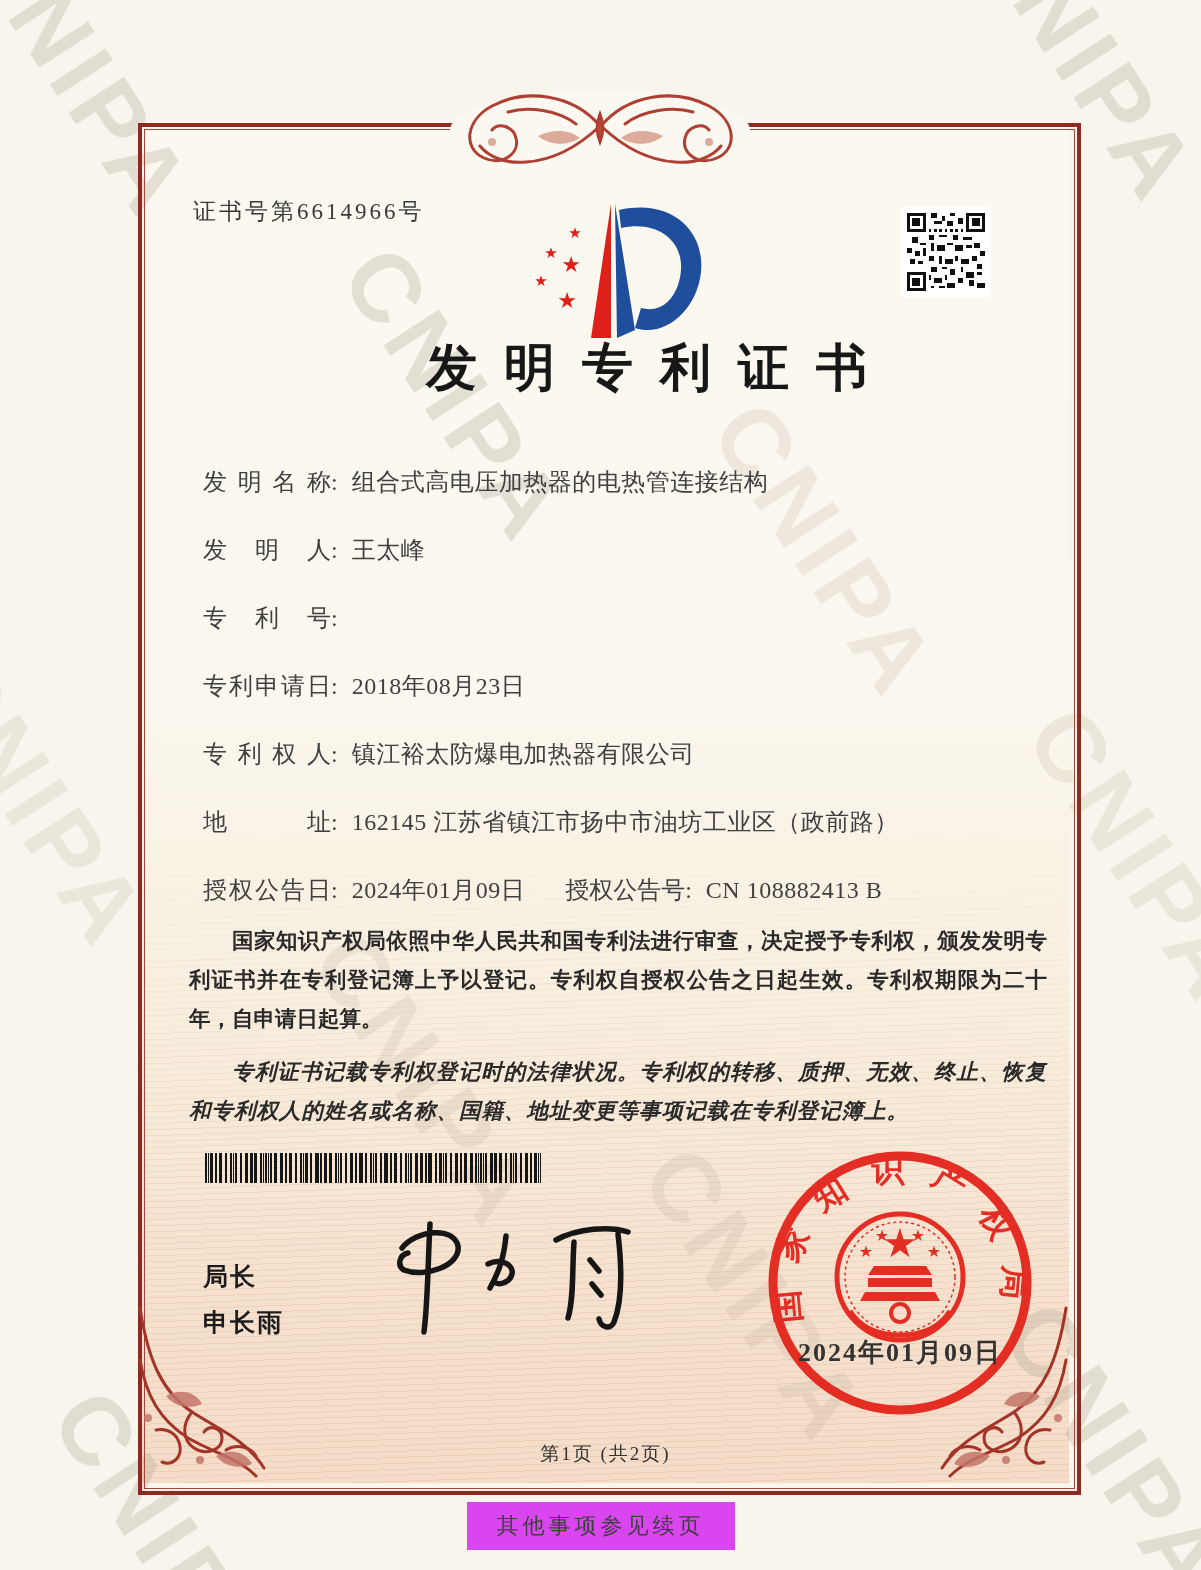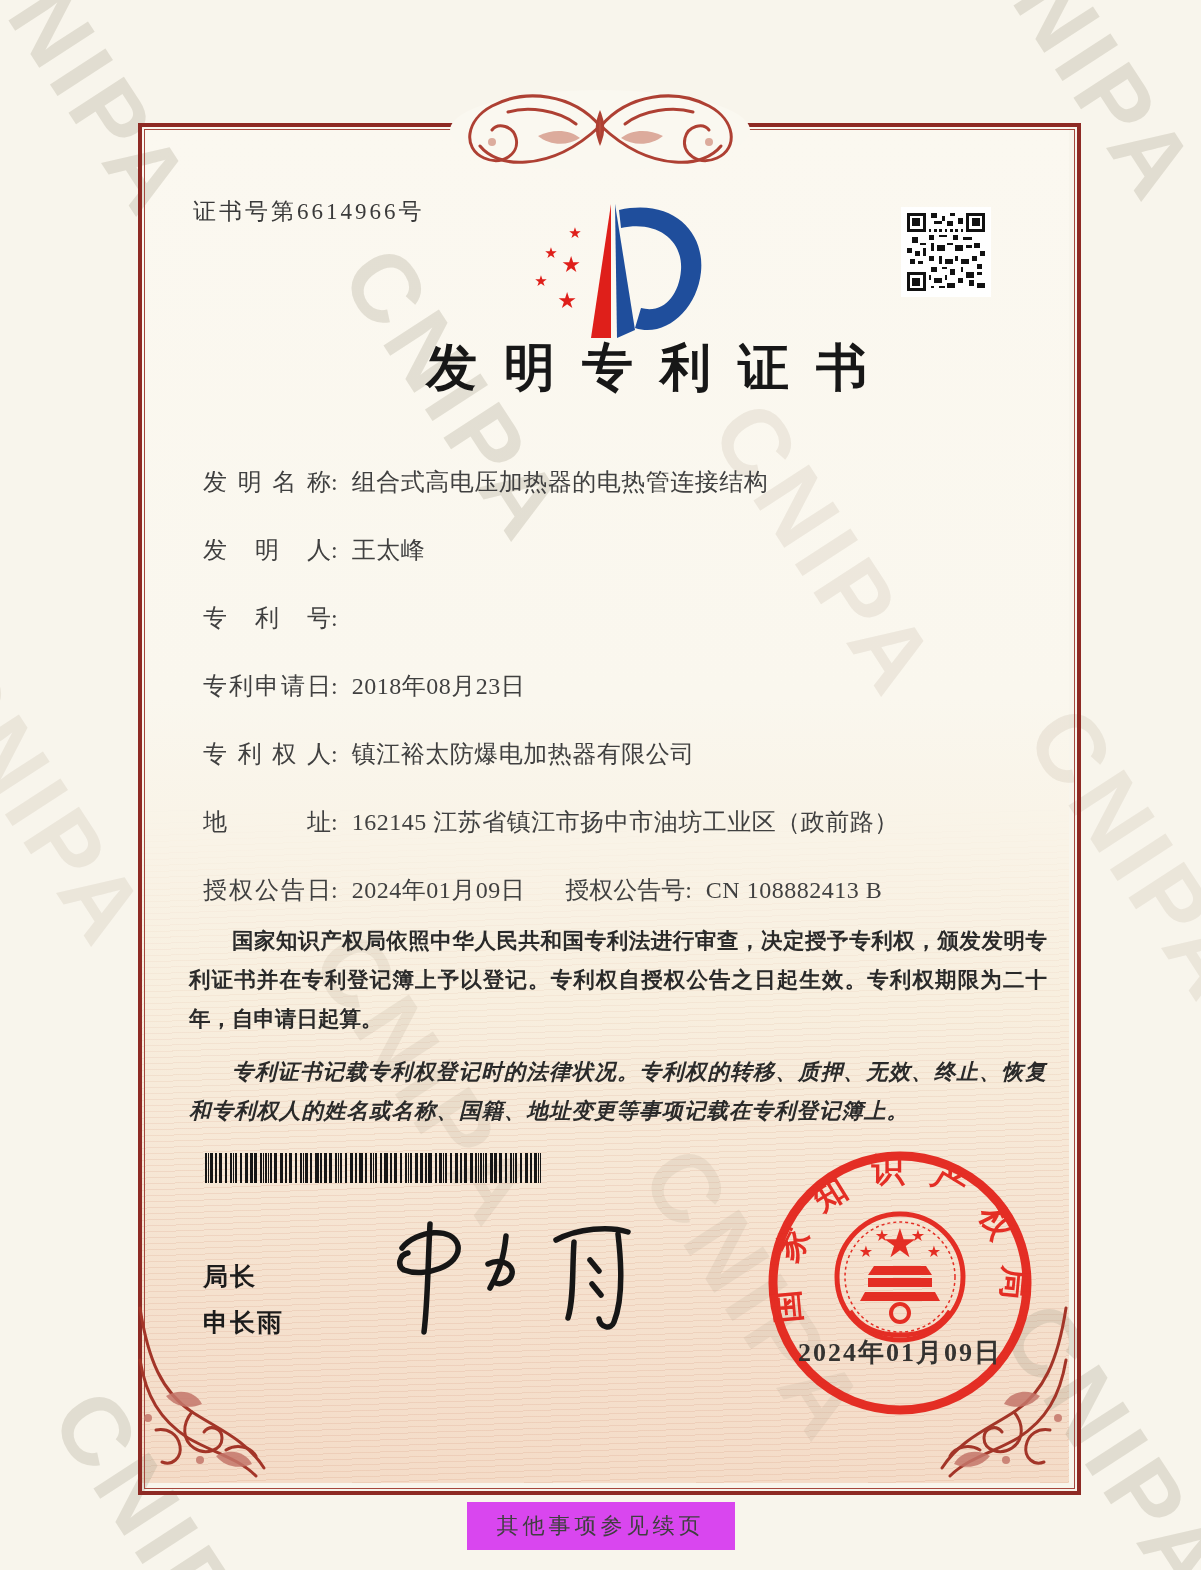--- a/index.html
+++ b/index.html
@@ -353,16 +353,17 @@
         <path d="M106,130 L170,130 L164,121 L112,121 Z" stroke="none"></path>
         <rect x="106" y="133" width="64" height="9" stroke="none"></rect>
         <path d="M98,156 L178,156 L173,147 L103,147 Z" stroke="none"></path>
         <circle cx="138" cy="168" r="9" fill="none" stroke-width="4"></circle>
         <path d="M88,166 C98,182 116,190 138,190 C160,190 178,182 188,166" fill="none" stroke-width="5"></path>
       </g>
     </svg>
     <div class="seal-date">2024年01月09日</div>
   </div>
 
+  <div class="pagination">第1页 (共2页)</div>
 
   <div class="footer-note">其他事项参见续页</div>
 
 </div>
 
 </body></html>

